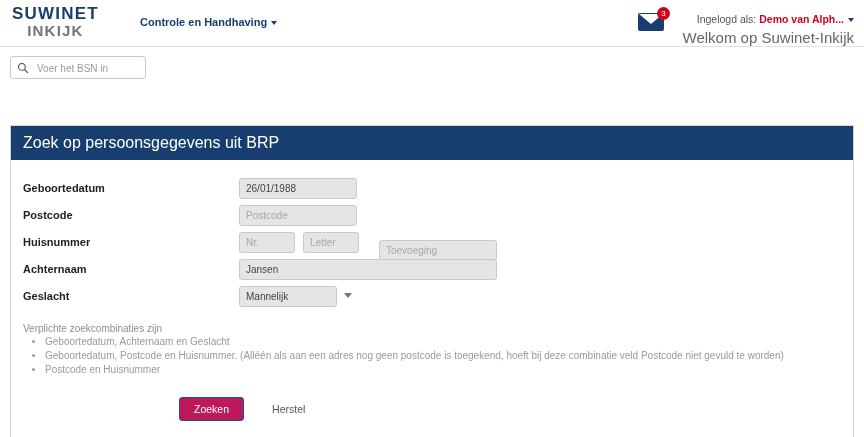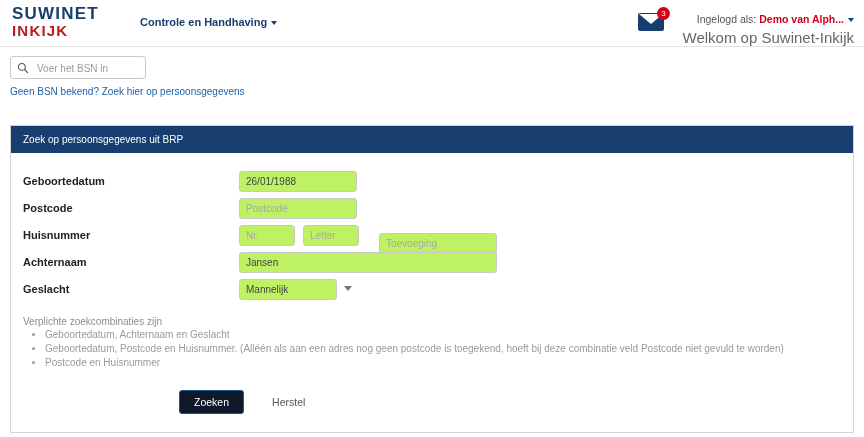--- a/index.html
+++ b/index.html
@@ -32,21 +32,22 @@
   .logo-top {
     font-size: 17px;
     font-weight: bold;
     letter-spacing: 1.2px;
     color: #173e6e;
   }
   .logo-bottom {
     font-size: 15px;
     font-weight: bold;
     letter-spacing: 1.2px;
-    color: #b91c1c;
+    color: #737373;
+    text-align: center;
   }
   .nav-item {
     position: absolute;
     left: 140px;
     top: 16px;
     font-size: 11px;
     font-weight: bold;
     color: #173e6e;
     cursor: pointer;
   }
@@ -173,21 +174,21 @@
     left: 10px;
     top: 125px;
     width: 844px;
     background: #ffffff;
     border: 1px solid #d4d4d4;
     box-sizing: border-box;
   }
   .panel-head {
     background: #173e6e;
     color: #ffffff;
-    font-size: 10px;
+    font-size: 16px;
     padding: 8px 12px;
   }
   .panel-body {
     padding: 16px 0 14px 0;
   }
 
   .form-row {
     position: relative;
     height: 27px;
     margin-bottom: 0;
@@ -198,21 +199,21 @@
     top: 6px;
     font-size: 11px;
     font-weight: bold;
     color: #222222;
   }
   .fld {
     position: absolute;
     height: 21px;
     border: 1px solid #c9c9c9;
     border-radius: 3px;
-    background: #bef264;
+    background: #e5e5e5;
     box-sizing: border-box;
     font-size: 10px;
     color: #444444;
     padding: 0 6px;
     outline: none;
     font-family: "Liberation Sans", sans-serif;
   }
   .fld::placeholder { color: #a8a8a8; }
 
   .f-geb   { left: 228px; top: 2px; width: 118px; }
@@ -261,21 +262,21 @@
   .btn {
     display: inline-block;
     font-size: 10.5px;
     padding: 5px 14px;
     border-radius: 3px;
     border: 1px solid transparent;
     cursor: pointer;
     font-family: "Liberation Sans", sans-serif;
   }
   .btn-primary {
-    background: #0f172a;
+    background: #be185d;
     color: #ffffff;
     border-color: #1a5694;
   }
   .btn-link {
     background: transparent;
     color: #555555;
     margin-left: 10px;
   }
 </style>
 </head>
@@ -304,21 +305,20 @@
 </div>
 
 <div class="bsn-row">
   <div class="bsn-box">
     <svg class="bsn-search-icon" viewBox="0 0 16 16">
       <circle cx="6.5" cy="6.5" r="4.5" fill="none" stroke="#4a4a4a" stroke-width="1.4"></circle>
       <line x1="10" y1="10" x2="14.5" y2="14.5" stroke="#4a4a4a" stroke-width="1.6"></line>
     </svg>
     <input class="bsn-input" type="text" placeholder="Voer het BSN in" style="">
   </div>
-  <a class="bsn-link">Geen BSN bekend? Zoek hier op persoonsgegevens</a>
 </div>
 
 <div class="panel">
   <div class="panel-head">Zoek op persoonsgegevens uit BRP</div>
 
   <div class="panel-body">
 
     <div class="form-row">
       <div class="form-label">Geboortedatum</div>
       <input class="fld f-geb" type="text" value="26/01/1988" style="">

